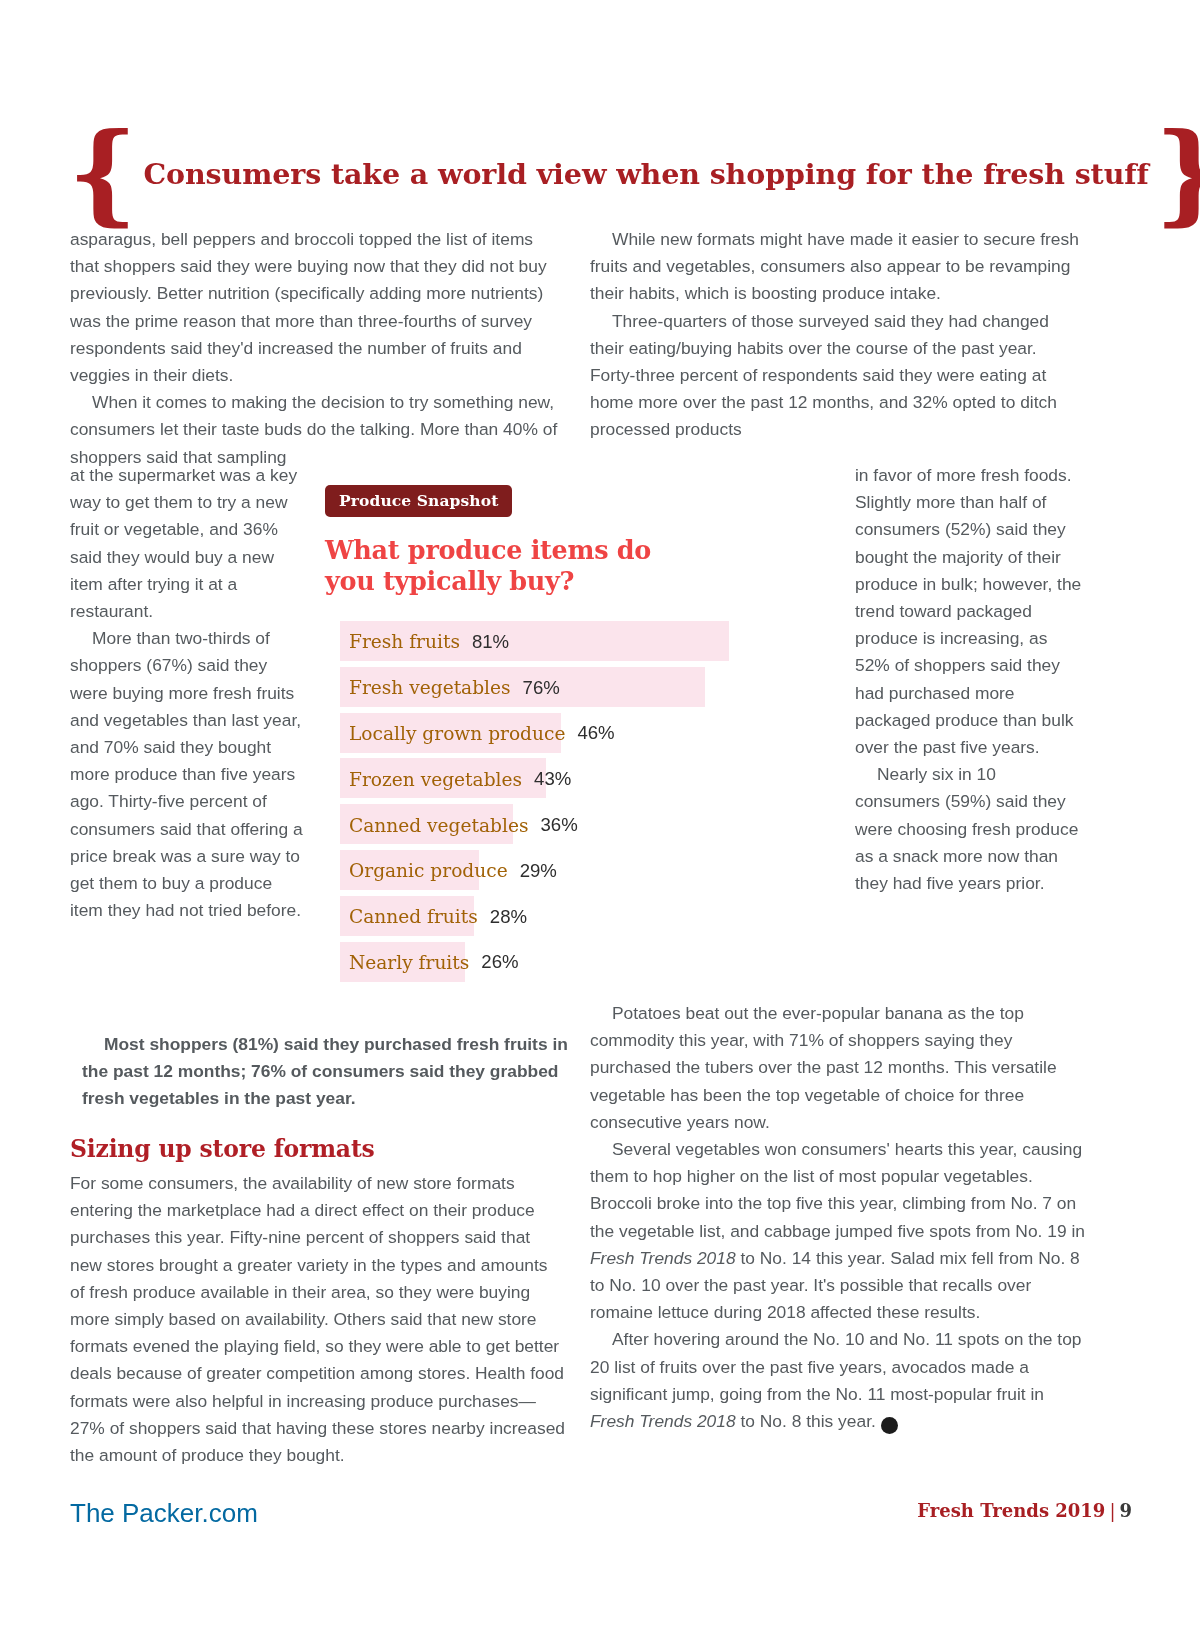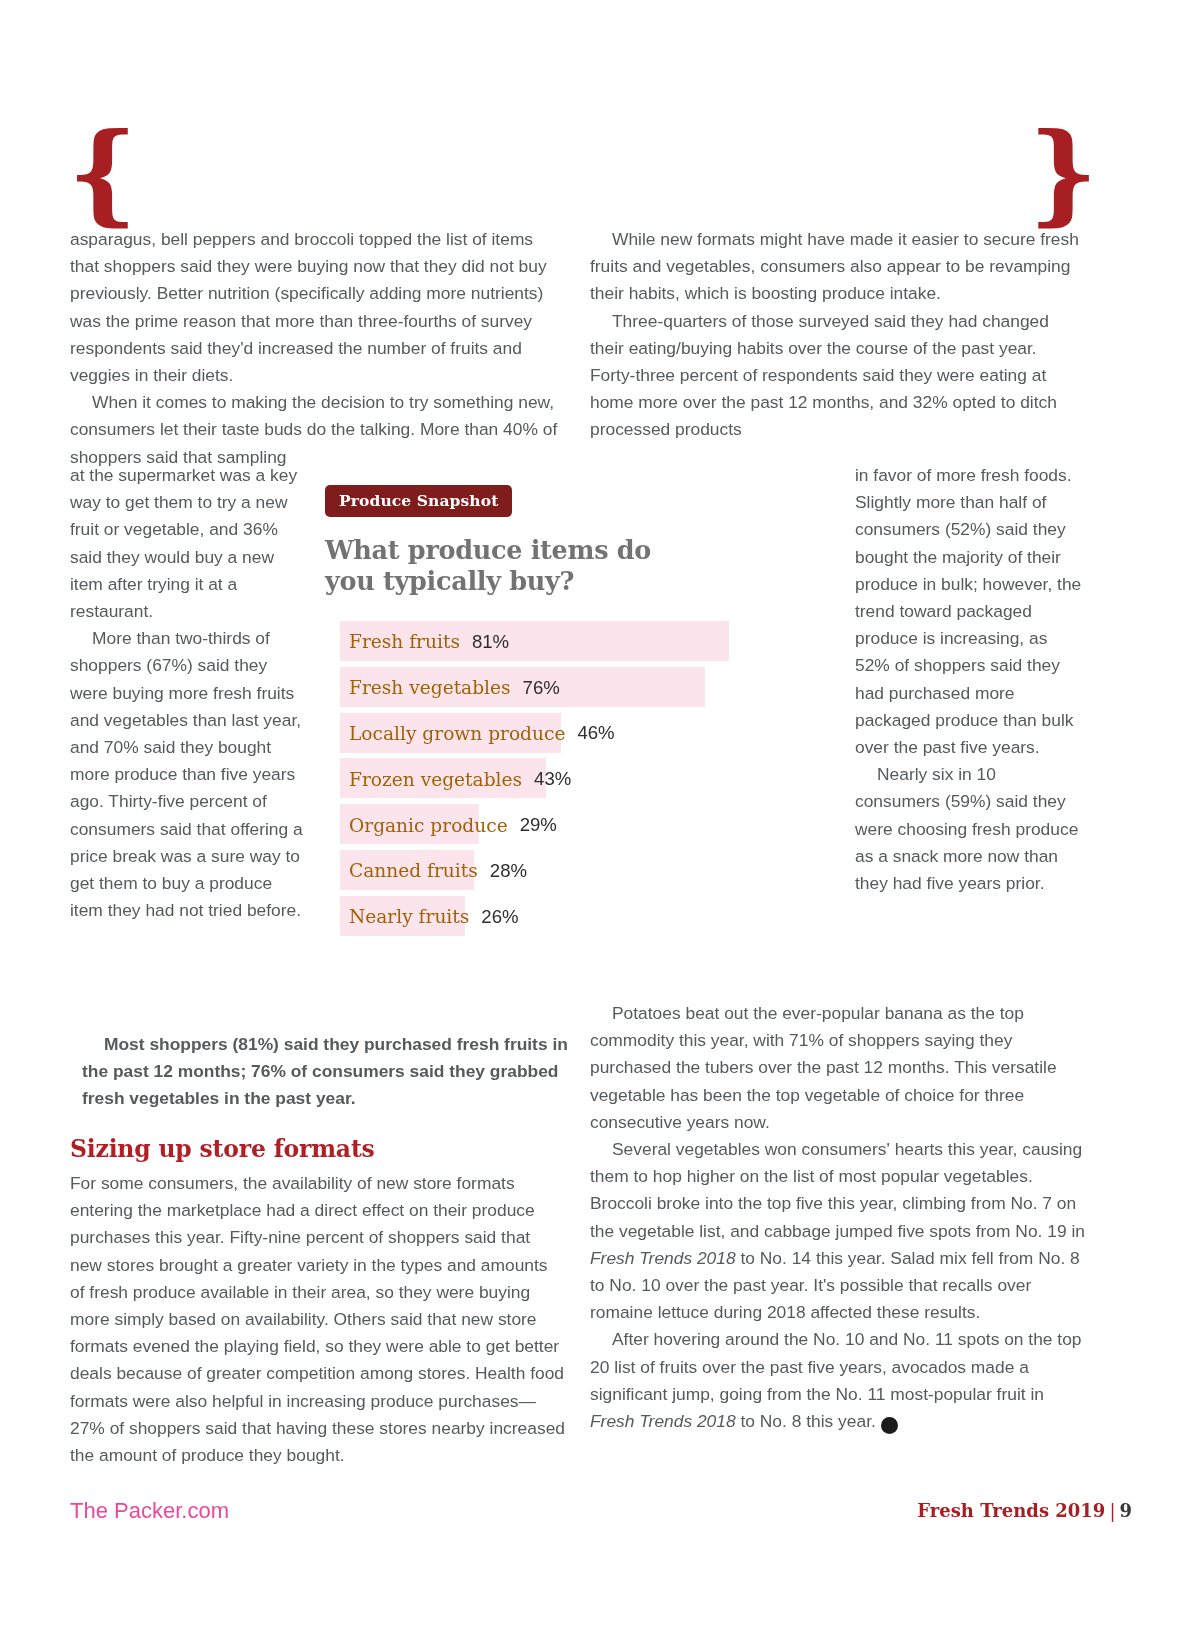--- a/index.html
+++ b/index.html
@@ -129,21 +129,21 @@
     font-family: "DejaVu Serif", serif;
     font-weight: 700;
     font-size: 15.5px;
     letter-spacing: 0.1px;
     padding: 6px 14px 7px 14px;
     border-radius: 5px;
     text-align: center;
   }
   .snapshot-title {
     margin-top: 18px;
-    color: #737373;
+    color: #ef4444;
     font-family: "DejaVu Serif", serif;
     font-weight: 700;
     font-size: 25.5px;
     line-height: 31px;
     letter-spacing: -0.3px;
     max-width: 380px;
   }
   .chart {
     margin-top: 22px;
     position: relative;
@@ -196,42 +196,43 @@
     vertical-align: -2px;
     margin-left: 5px;
     letter-spacing: -0.5px;
   }
 
   
   .footer-left {
     position: absolute;
     left: 70px; top: 1498px;
     font-family: "Liberation Sans", sans-serif;
-    font-size: 22px;
-    color: #ec4899;
+    font-size: 26px;
+    color: #0369a1;
   }
   .footer-right {
     position: absolute;
     right: 68px; top: 1500px;
     font-family: "DejaVu Serif", serif;
     font-weight: 700;
     font-size: 18px;
     color: #a81f23;
     white-space: nowrap;
   }
   .footer-right .pg { color: #3a3a3a; }
   .footer-right .sep { color: #a81f23; font-weight: 400; margin: 0 4px; }
 </style>
 </head>
 <body>
 
 <div class="page">
 
   <div class="headline-wrap">
     <span class="brace left">{</span>
+    <span class="headline-text">Consumers take a world view when shopping for the fresh stuff</span>
     <span class="brace right">}</span>
   </div>
 
   <div class="col-left-top btxt">
     <p>asparagus, bell peppers and broccoli topped the list of items that shoppers said they were buying now that they did not buy previously. Better nutrition (specifically adding more nutrients) was the prime reason that more than three-fourths of survey respondents said they'd increased the number of fruits and veggies in their diets.</p>
     <p class="ind">When it comes to making the decision to try something new, consumers let their taste buds do the talking. More than 40% of shoppers said that sampling</p>
   </div>
 
   <div class="col-left-narrow btxt">
     <p>at the supermarket was a key way to get them to try a new fruit or vegetable, and 36% said they would buy a new item after trying it at a restaurant.</p>
@@ -285,20 +286,25 @@
           <div class="bar-fill" style="width: 220.8px;"></div>
           <span class="bar-label">Locally grown produce</span>
           <span class="bar-value">46%</span>
         </div>
         <div class="bar-row">
           <div class="bar-fill" style="width: 206.4px;"></div>
           <span class="bar-label">Frozen vegetables</span>
           <span class="bar-value">43%</span>
         </div>
         <div class="bar-row">
+          <div class="bar-fill" style="width: 172.8px;"></div>
+          <span class="bar-label">Canned vegetables</span>
+          <span class="bar-value">36%</span>
+        </div>
+        <div class="bar-row">
           <div class="bar-fill" style="width: 139.2px;"></div>
           <span class="bar-label">Organic produce</span>
           <span class="bar-value">29%</span>
         </div>
         <div class="bar-row">
           <div class="bar-fill" style="width: 134.4px;"></div>
           <span class="bar-label">Canned fruits</span>
           <span class="bar-value">28%</span>
         </div>
         <div class="bar-row">

